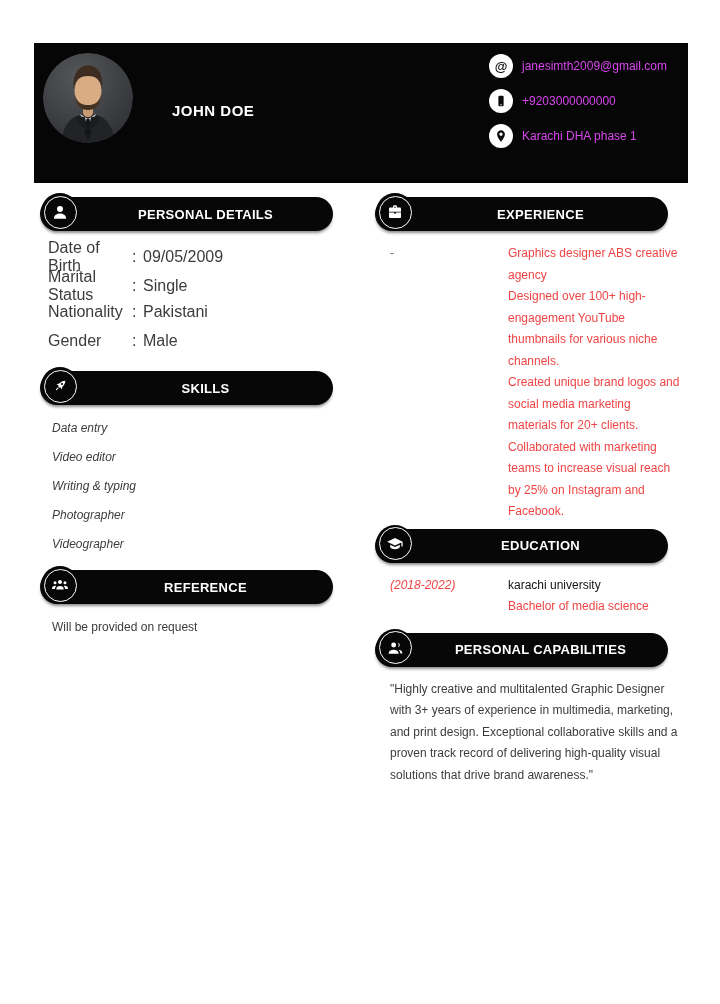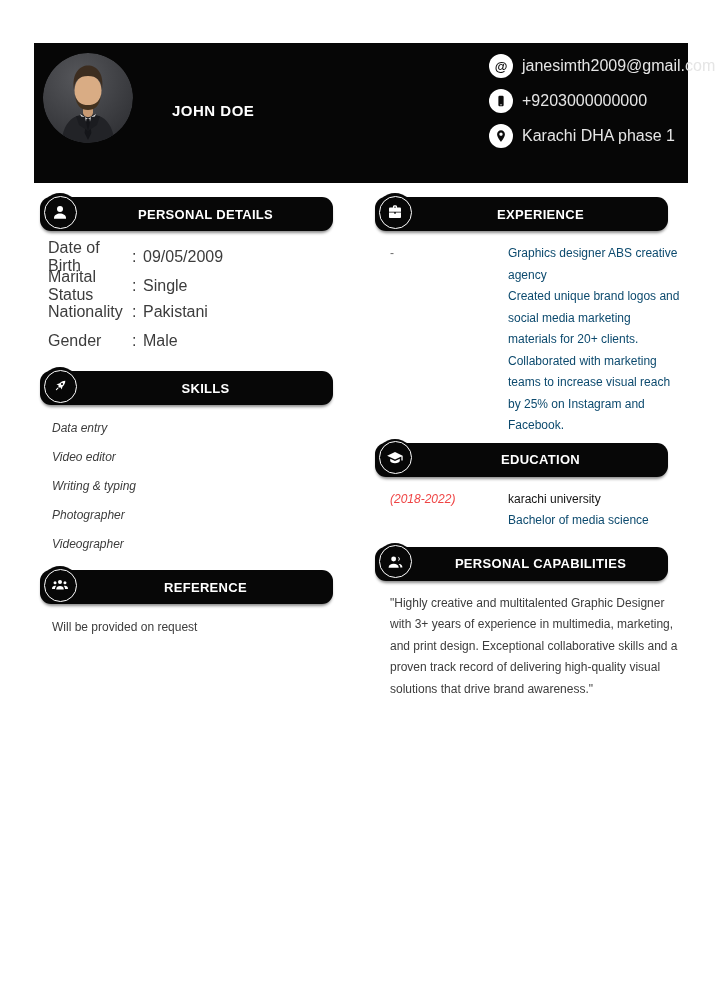--- a/index.html
+++ b/index.html
@@ -34,32 +34,32 @@
     list-style: none; display: flex; flex-direction: column; gap: 11px;
   }
   .contact-row { display: flex; align-items: center; gap: 9px; height: 24px; }
   .cicon {
     width: 24px; height: 24px; border-radius: 50%;
     background: #fff; color: #0c0c0c;
     display: flex; align-items: center; justify-content: center;
     font-size: 13px; font-weight: bold; flex: 0 0 24px;
   }
   .cicon svg { width: 14px; height: 14px; }
-  .ctext { color: #e5e5e5; font-size: 16px; }
+  .ctext { color: #d946ef; font-size: 12px; }
 
   
   .col { position: absolute; top: 197px; }
   .col.left  { left: 34px;  width: 300px; }
   .col.right { left: 375px; width: 313px; }
 
   
   .pill {
     position: relative;
     width: 293px; height: 34px;
-    background: #070707; border-radius: 11px;
+    background: #070707; border-radius: 17px;
     box-shadow: 0 3px 3px -1px rgba(0,0,0,.45);
     display: flex; align-items: center; justify-content: center;
     padding-left: 38px;
   }
   .col.left .pill { margin-left: 6px; }
   .ptitle { color: #fff; font-size: 13px; font-weight: bold; letter-spacing: .3px; }
   .badge {
     position: absolute; left: 1px; top: -4px;
     width: 38px; height: 38px; border-radius: 50%;
     background: #070707;
@@ -86,21 +86,21 @@
   .pill.ref-pill { margin-top: 12px; }
   .ref-note { margin: 8px 0 0 18px; height: 29px; display: flex; align-items: center; font-size: 12px; color: #3c3c3c; }
 
   
   .entry-grid {
     display: grid; grid-template-columns: 118px 1fr;
     padding: 0 6px 0 15px; margin-top: 12px;
   }
   .entry-date { font-size: 12px; color: #6b6b6b; line-height: 21.5px; }
   .entry-date.muted-italic { color: #ef4444; font-style: italic; }
-  .entry-text p { font-size: 12px; line-height: 21.5px; color: #0c4a6e; }
+  .entry-text p { font-size: 12px; line-height: 21.5px; color: #ef4444; }
   .entry-text p.school { font-weight: normal; color: #141414; }
   .pill.edu-pill { margin-top: 6px; }
   .pill.cap-pill { margin-top: 15px; }
   .cap-text {
     margin: 12px 10px 0 15px;
     font-size: 12px; line-height: 21.5px; color: #3c3c3c;
   }
 </style>
 </head>
 <body>
@@ -240,20 +240,21 @@
             <path d="M9.2 6V5c0-1.1.9-2 2-2h1.6c1.1 0 2 .9 2 2v1h3.7c.8 0 1.5.7 1.5 1.5V11.5H4V7.5C4 6.7 4.7 6 5.5 6h3.7zm1.5-1v1h2.6V5h-2.6zM4 12.8h7v1.6h2v-1.6h7v5.7c0 .8-.7 1.5-1.5 1.5h-13c-.8 0-1.5-.7-1.5-1.5v-5.7z"></path>
           </svg>
       </span>
       <span class="ptitle">EXPERIENCE</span>
     </div>
 
     <div class="entry-grid">
       <div class="entry-date">-</div>
       <div class="entry-text">
         <p>Graphics designer ABS creative agency</p>
+        <p>Designed over 100+ high-engagement YouTube thumbnails for various niche channels.</p>
         <p>Created unique brand logos and social media marketing materials for 20+ clients.</p>
         <p>Collaborated with marketing teams to increase visual reach by 25% on Instagram and Facebook.</p>
       </div>
     </div>
 
     <div class="pill edu-pill">
       <span class="badge">
         <svg viewBox="0 0 24 24">
             <path d="M12 4 1.5 9 12 14l8.5-4v5.2h1.7V9z"></path>
             <path d="M5.6 12.9v3.2c0 1.6 2.9 2.9 6.4 2.9s6.4-1.3 6.4-2.9v-3.2L12 16z"></path>

